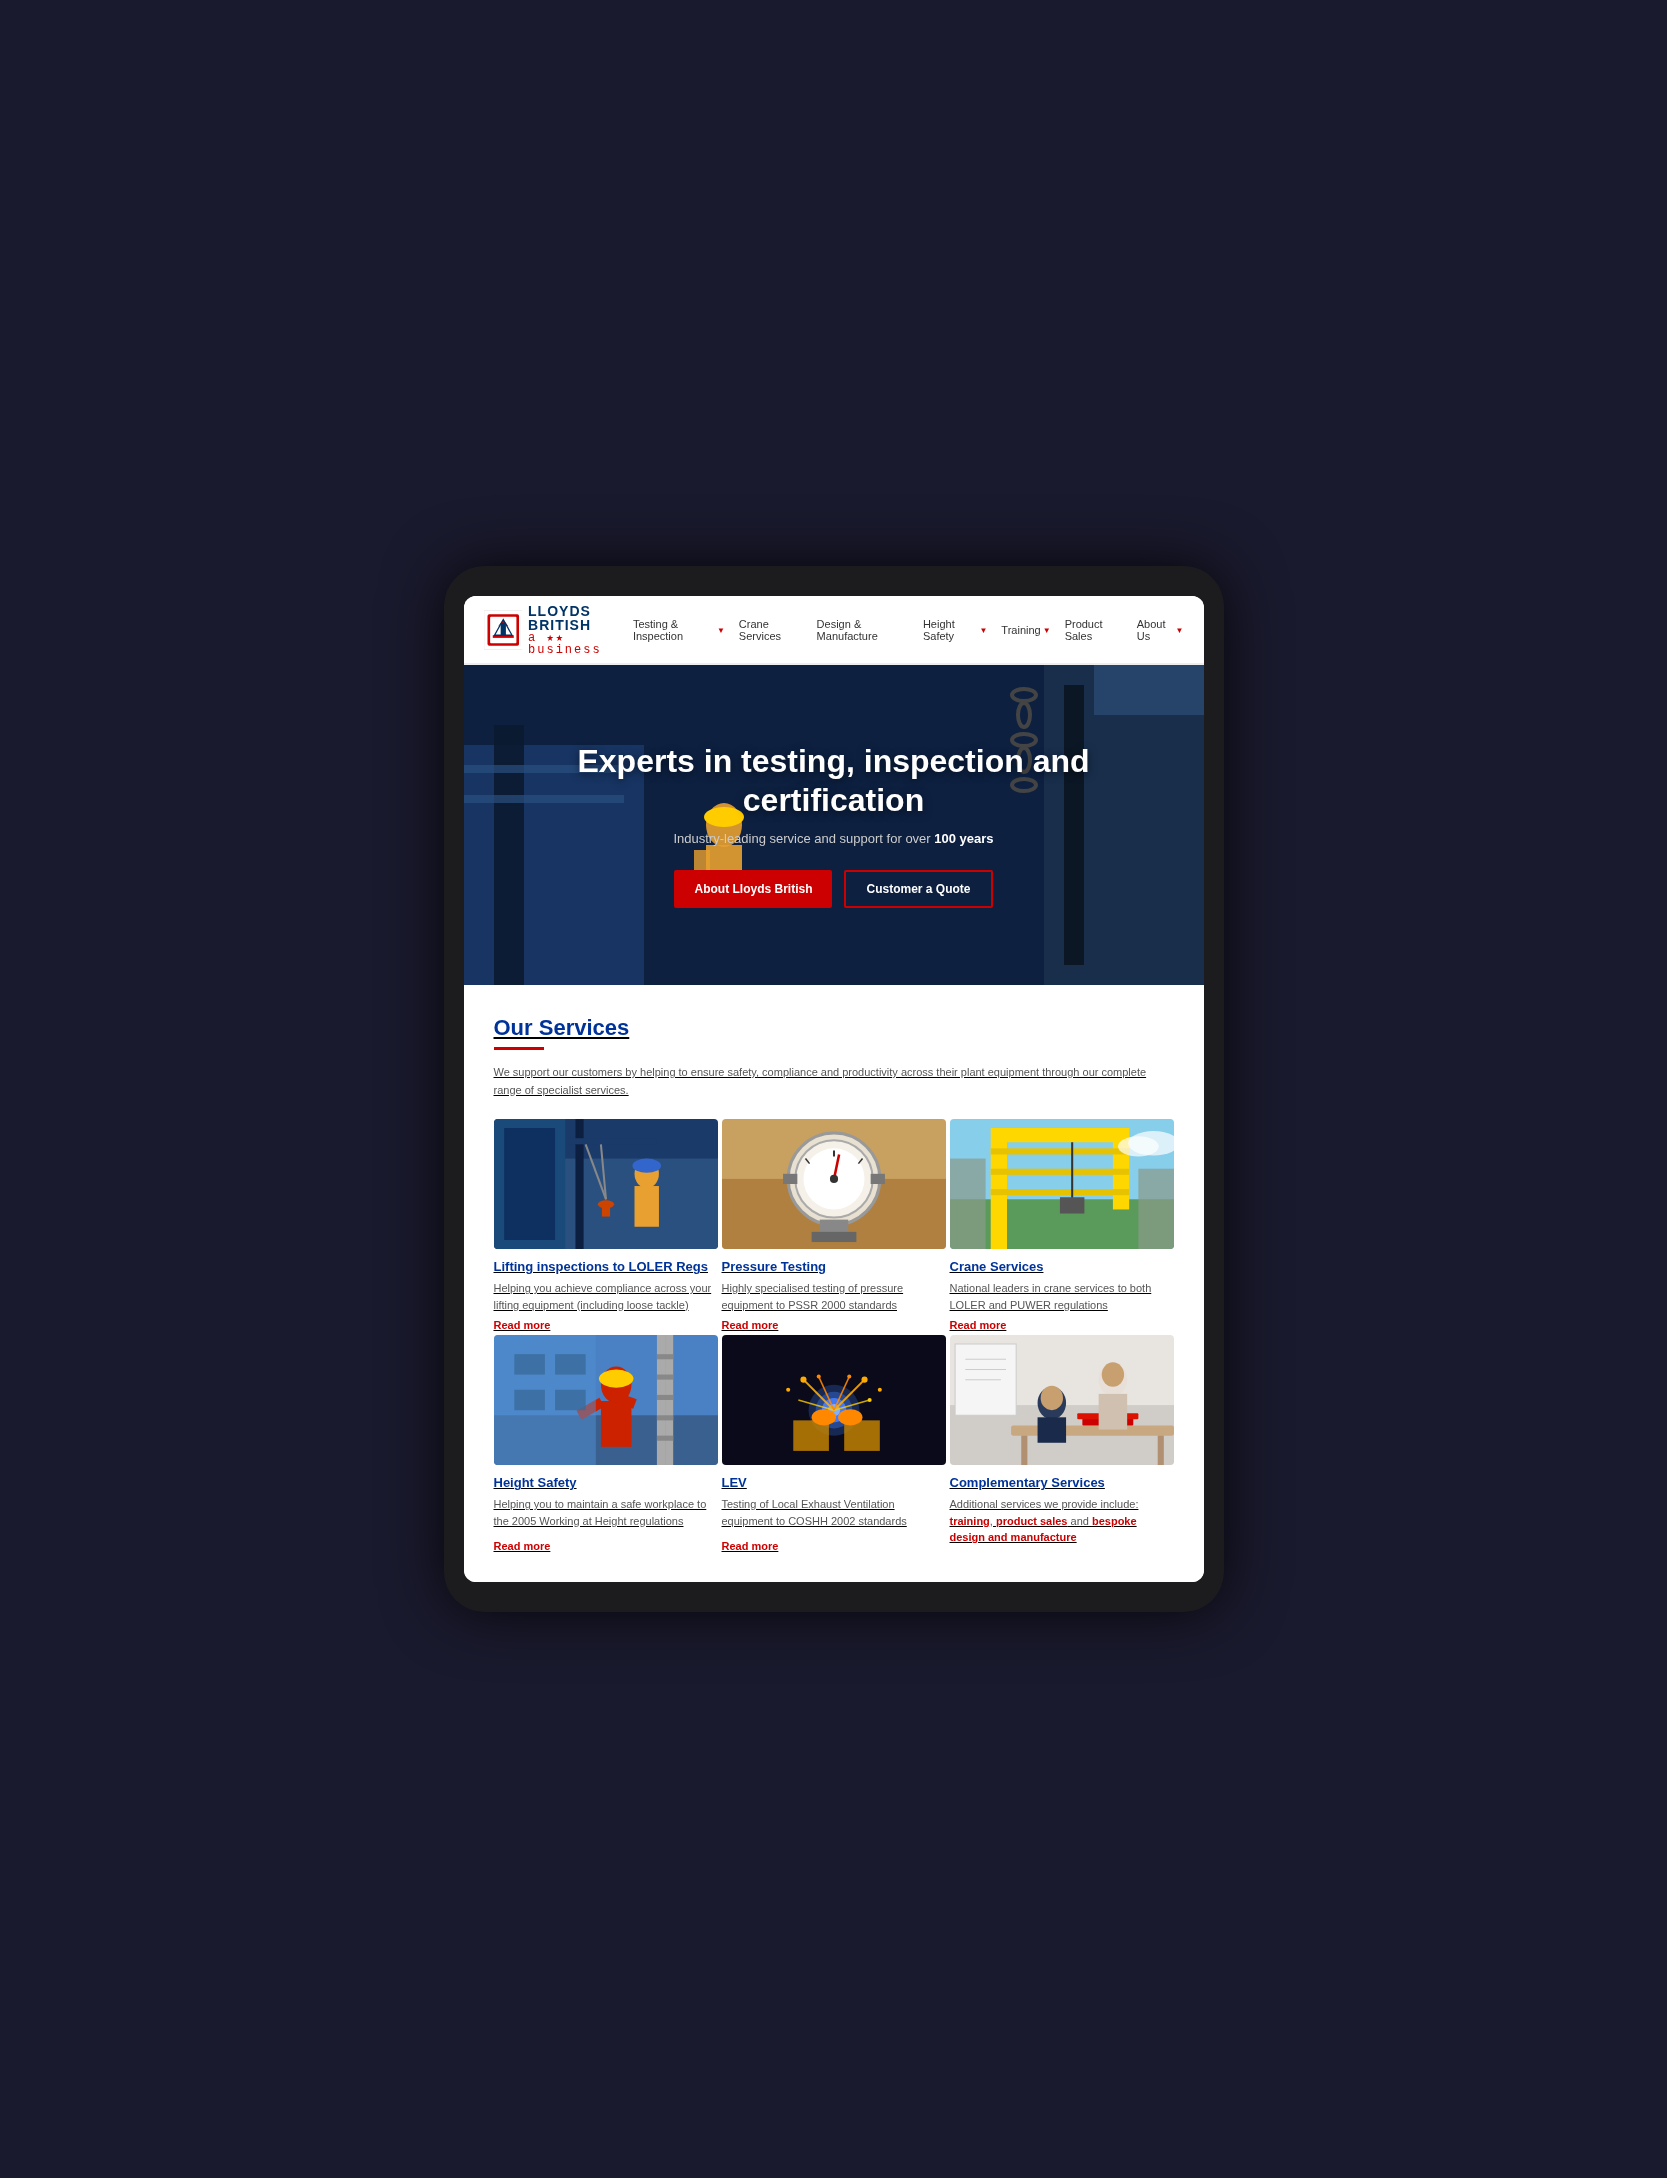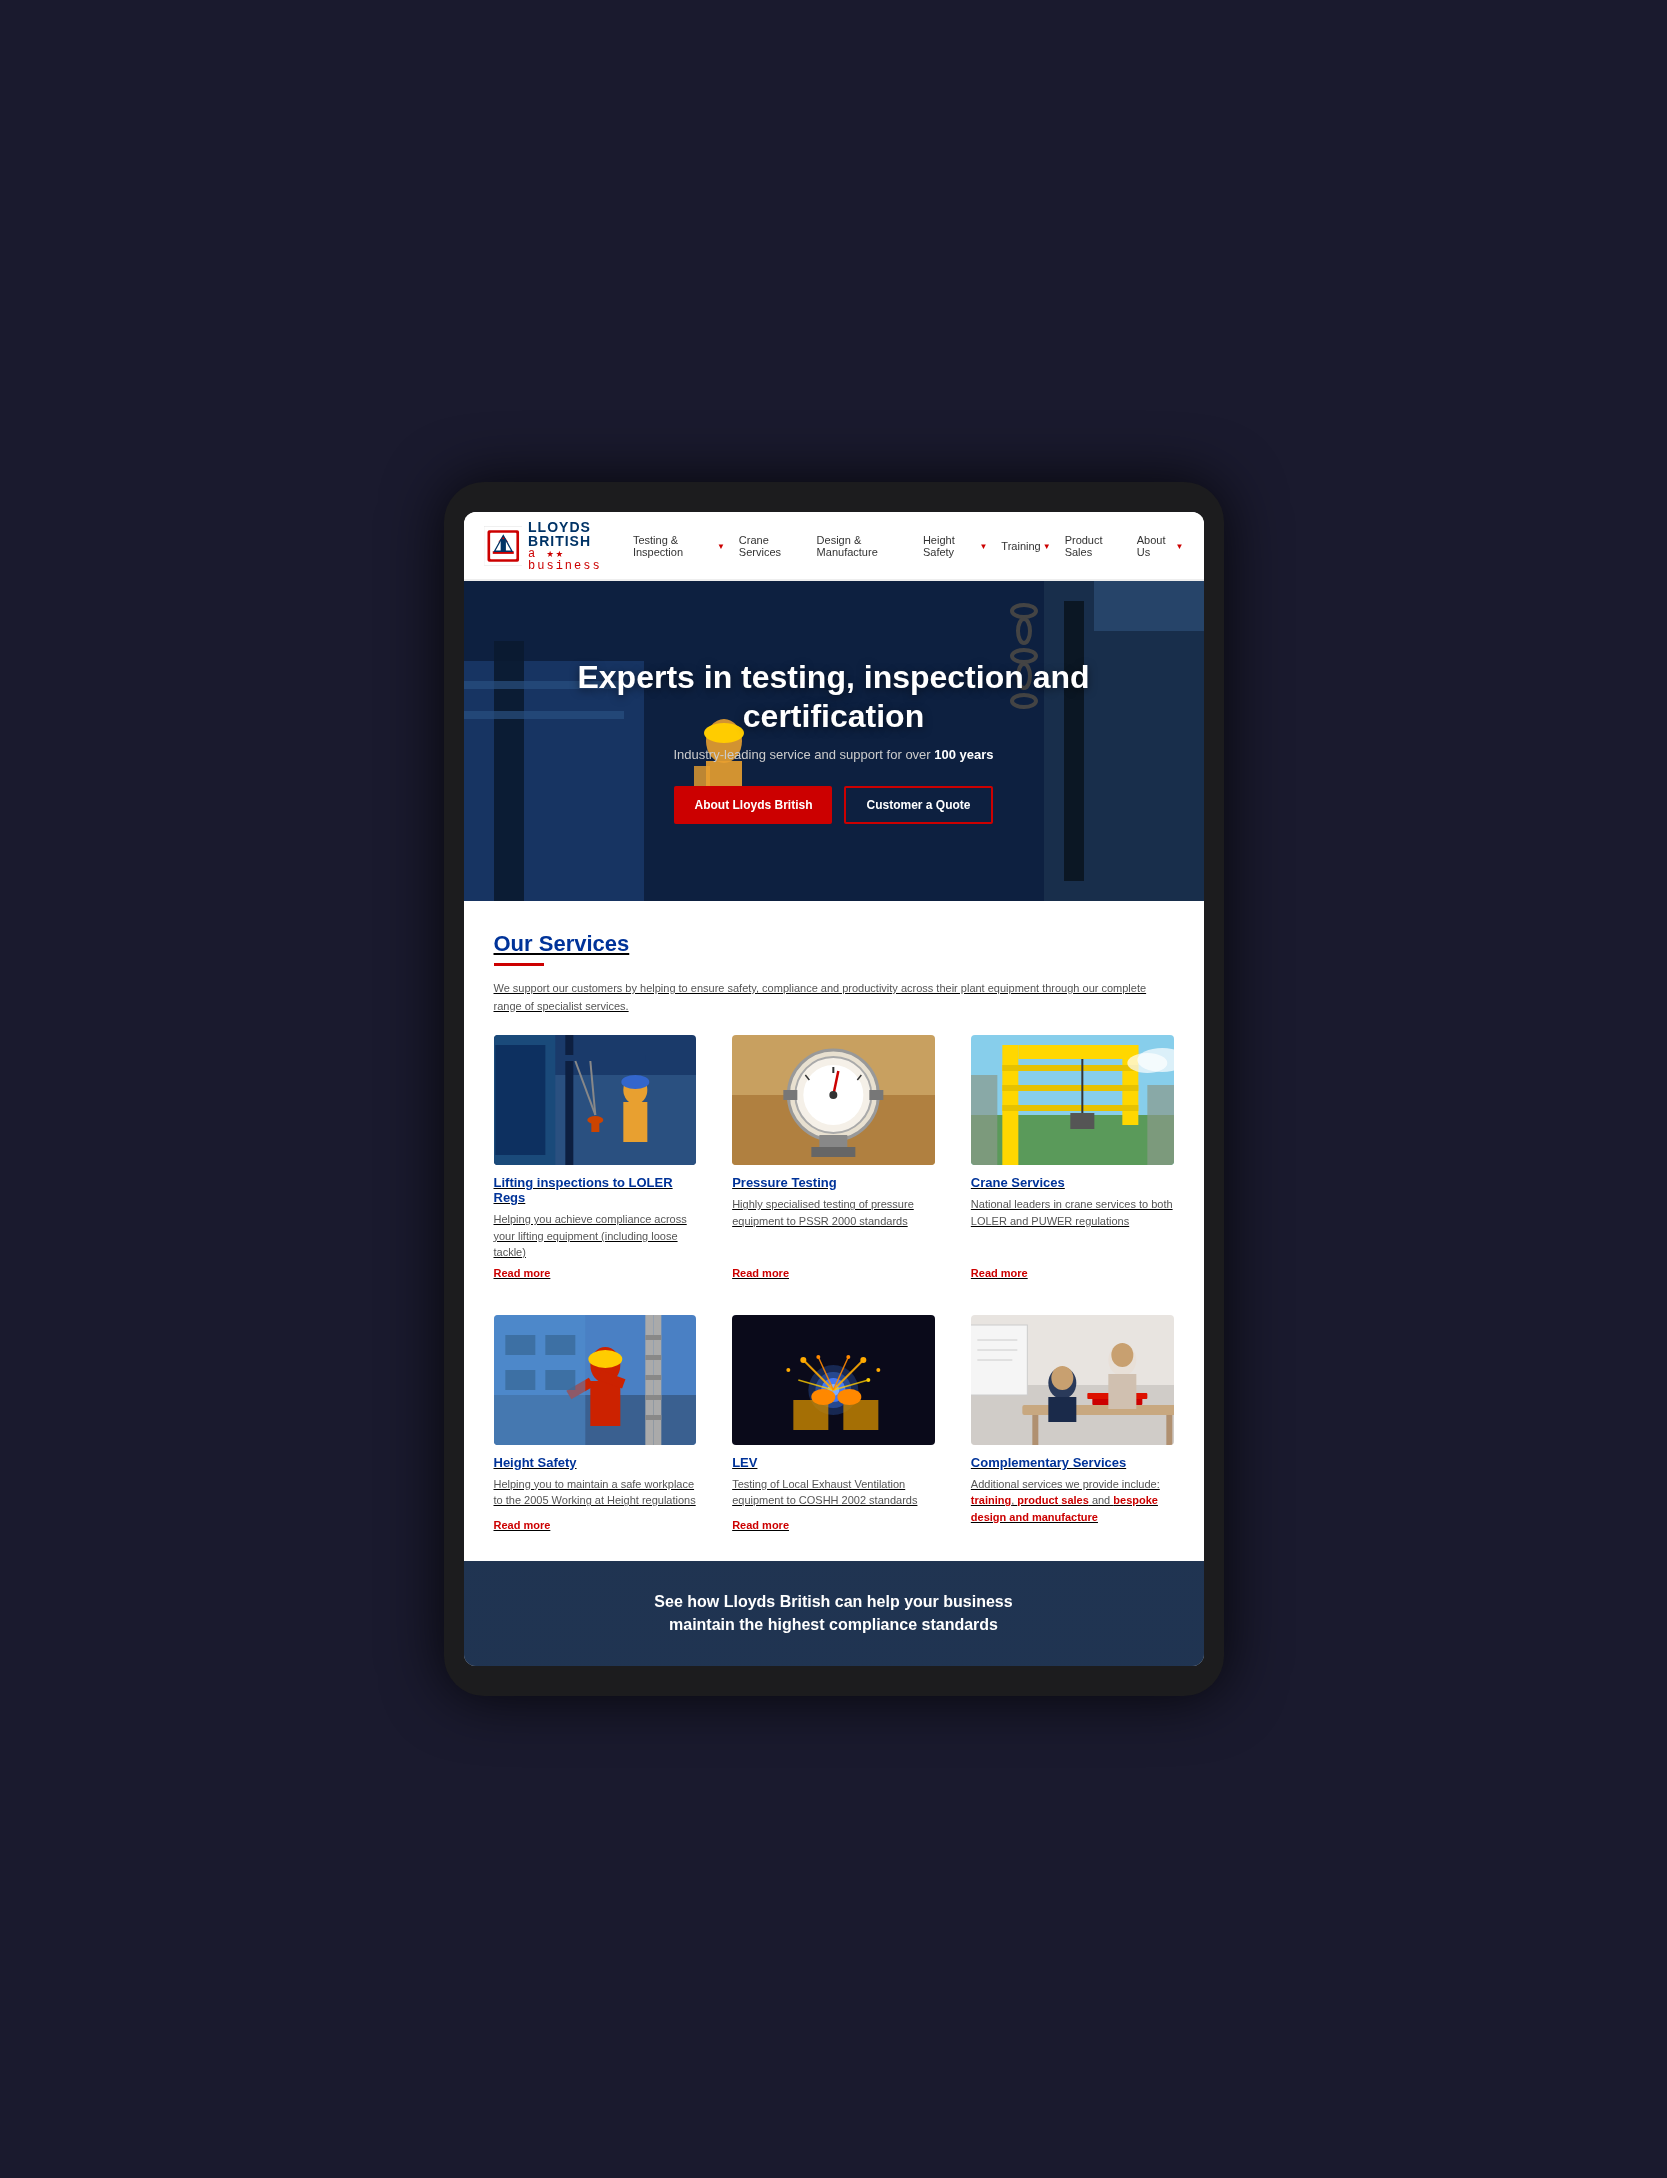--- a/index.html
+++ b/index.html
@@ -214,21 +214,21 @@
       font-size: 11px;
       color: #555;
       margin-bottom: 20px;
       line-height: 1.6;
       max-width: 680px;
     }
 
     .services-grid {
       display: grid;
       grid-template-columns: repeat(3, 1fr);
-      gap: 36px;
+      gap: 4px;
     }
 
     .service-card {
       display: flex;
       flex-direction: column;
     }
 
     .service-image {
       width: 100%;
       height: 130px;
@@ -576,21 +576,15 @@
             <span>Additional services we provide include:</span>
             <a class="read-more">training</a>,
             <a class="read-more"> product sales</a> and
             <a class="read-more"> bespoke design and manufacture</a>
           </div>
         </div>
 
       </div>
     </div>
 
-    <div class="bottom-banner">
-      <p>
-        <span>See how Lloyds British can help your business</span><br>
-        <span>maintain the highest compliance standards</span>
-      </p>
-    </div>
 
   </div>
 </div>
 
 </body></html>

